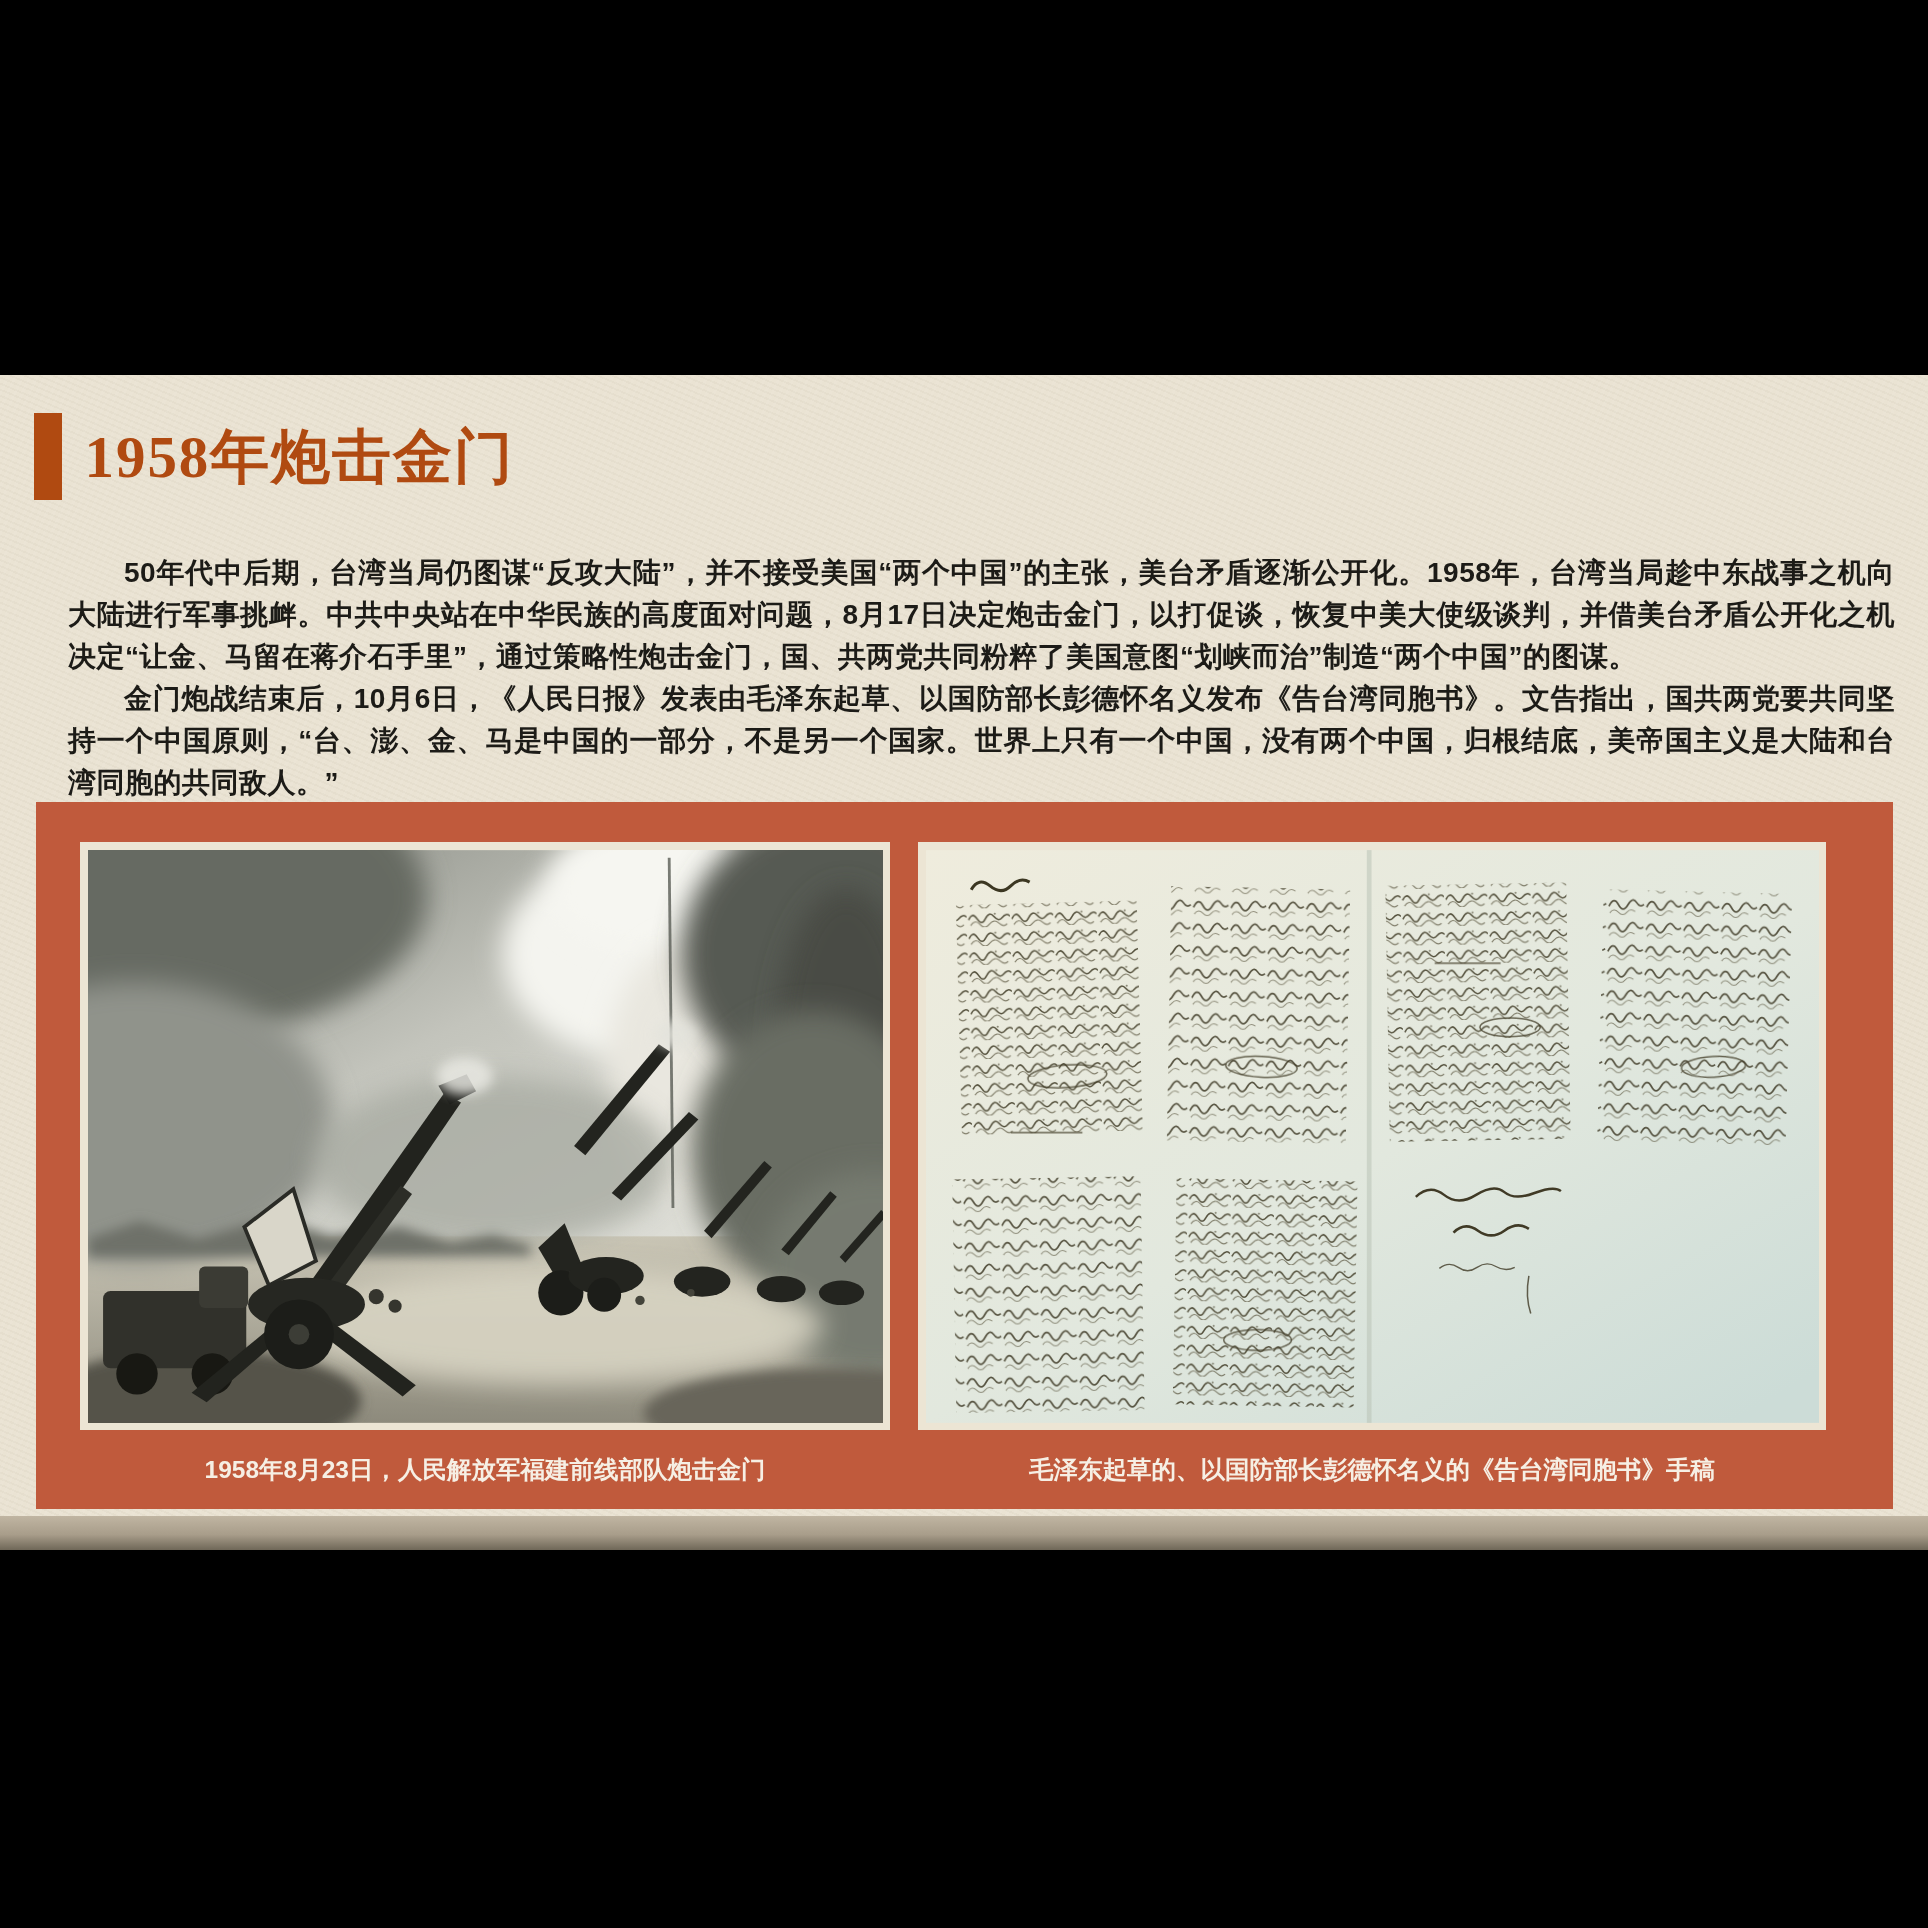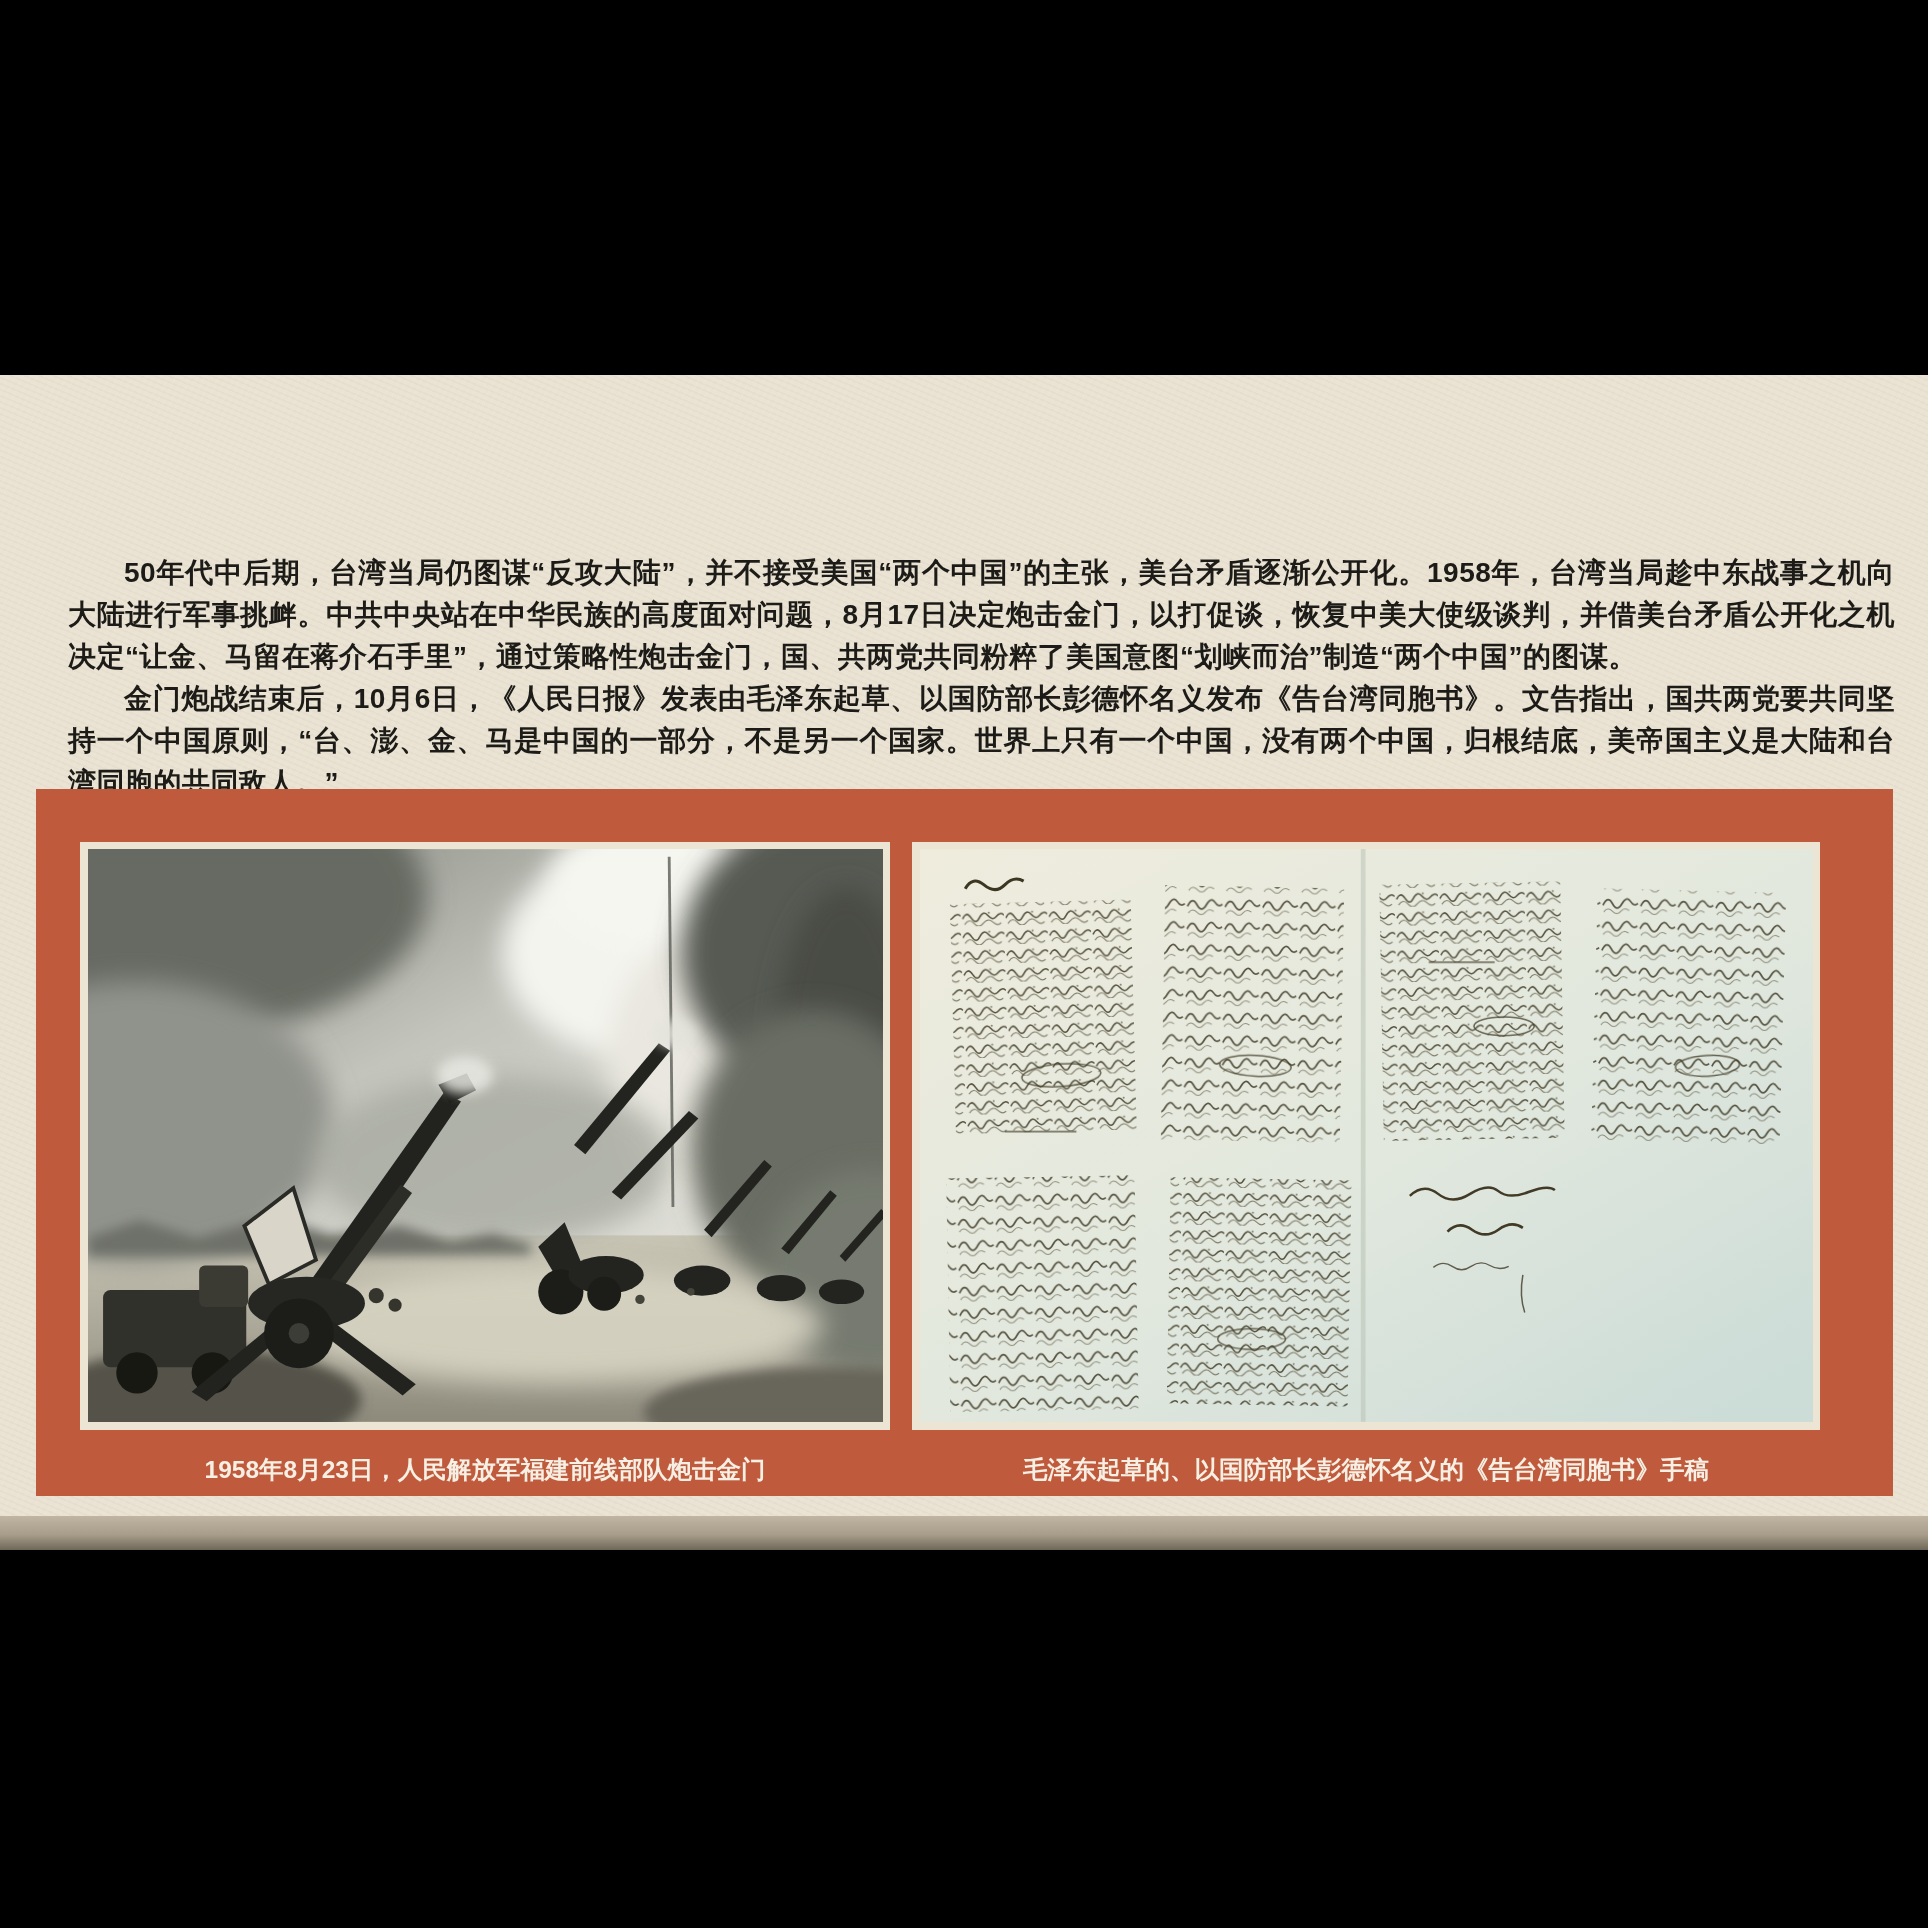--- a/index.html
+++ b/index.html
@@ -29,39 +29,43 @@
 
   
   .body-text{position:absolute;left:68px;top:177px;width:1827px;color:#1c1b17;}
   .body-text p{
     margin:0;font-size:28px;line-height:42px;font-weight:700;
     text-align:justify;text-indent:2em;letter-spacing:0.5px;
   }
 
   
   .photo-panel{
-    position:absolute;left:36px;top:414px;width:1857px;height:707px;background:#c05a3c;
-    box-sizing:border-box;padding:40px 56px 0 44px;display:flex;gap:22px;align-items:center;
+    position:absolute;left:36px;top:427px;width:1857px;height:707px;background:#c05a3c;
+    box-sizing:border-box;padding:40px 56px 0 44px;display:flex;gap:28px;
   }
   figure{margin:0;padding:0;}
   .photo-frame{background:#ece5d4;padding:7.5px;box-sizing:border-box;}
   .fig-left .photo-frame{width:810px;height:588px;}
   .fig-right .photo-frame{width:908px;height:588px;}
   .photo-frame svg{display:block;}
   figcaption{
     margin-top:26px;text-align:center;color:#f6efe4;font-size:24.5px;line-height:28px;font-weight:700;
   }
 </style>
 </head>
 <body>
 
 <div class="stage">
 
   <div class="page">
 
+    <div class="title-row">
+      <span class="title-bar"></span>
+      <h1 class="page-title">1958年炮击金门</h1>
+    </div>
 
     <div class="body-text">
       <p>50年代中后期，台湾当局仍图谋“反攻大陆”，并不接受美国“两个中国”的主张，美台矛盾逐渐公开化。1958年，台湾当局趁中东战事之机向大陆进行军事挑衅。中共中央站在中华民族的高度面对问题，8月17日决定炮击金门，以打促谈，恢复中美大使级谈判，并借美台矛盾公开化之机决定“让金、马留在蒋介石手里”，通过策略性炮击金门，国、共两党共同粉粹了美国意图“划峡而治”制造“两个中国”的图谋。</p>
       <p>金门炮战结束后，10月6日，《人民日报》发表由毛泽东起草、以国防部长彭德怀名义发布《告台湾同胞书》。文告指出，国共两党要共同坚持一个中国原则，“台、澎、金、马是中国的一部分，不是另一个国家。世界上只有一个中国，没有两个中国，归根结底，美帝国主义是大陆和台湾同胞的共同敌人。”</p>
     </div>
 
     <div class="photo-panel">
 
       <figure class="fig fig-left">
         <div class="photo-frame">

